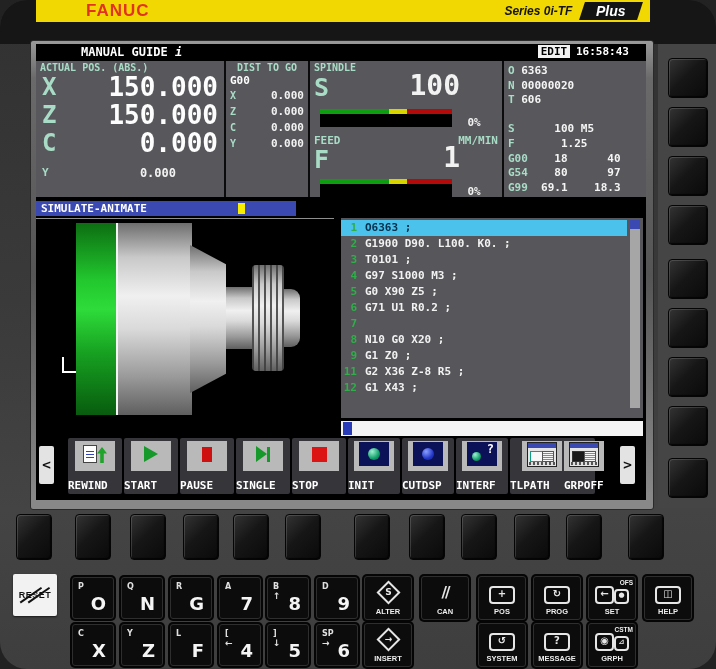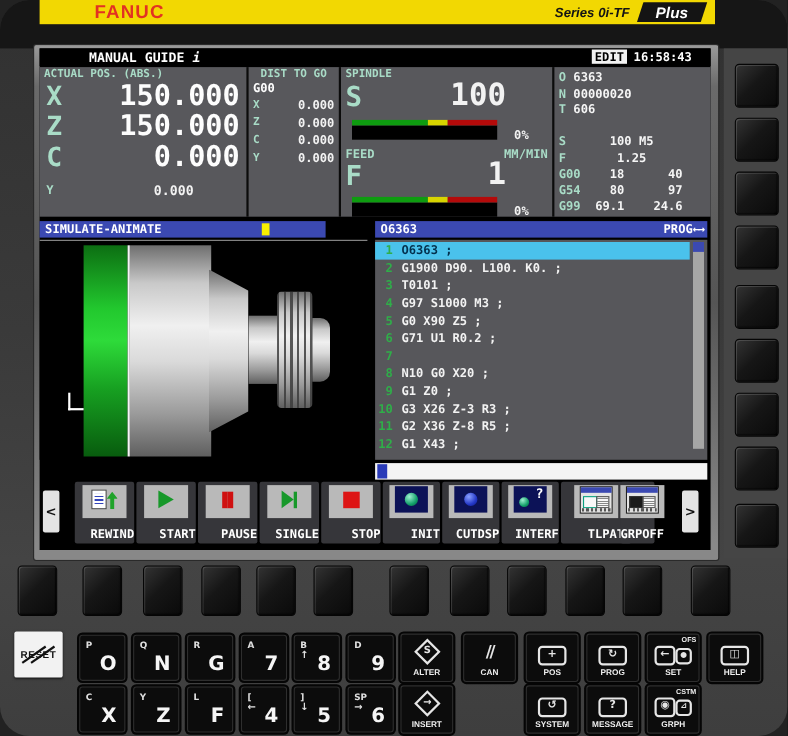--- a/index.html
+++ b/index.html
@@ -105,21 +105,21 @@
   
   .mdi-input{position:absolute;left:305px;top:377px;width:302px;height:15px;background:#f4f4f4;}
   .mdi-cursor{position:absolute;left:2px;top:1px;width:9px;height:13px;background:#2a3bb8;}
   
   .softkey-row{position:absolute;left:0;top:393px;width:610px;height:58px;}
   .sk-nav{position:absolute;top:9px;width:15px;height:38px;background:#e3e3e3;border-radius:2px;
           color:#111;font:bold 12px/38px "DejaVu Sans",sans-serif;text-align:center;}
   .softkey{position:absolute;top:1px;height:56px;background:#36363a;border-radius:2px;}
   .sk-iconbox{width:40px;height:30px;background:#b9b9b9;margin:3px auto 0;display:flex;
               align-items:center;justify-content:center;gap:3px;position:relative;}
-  .sk-label{position:absolute;left:0;right:0;bottom:2px;text-align:right;color:#fff;
+  .sk-label{position:absolute;left:0;right:12px;bottom:2px;text-align:left;color:#fff;
             font:bold 11px "DejaVu Sans Mono",monospace;}
   
   .softkey i,.func-key i{font-style:normal;display:inline-block;}
   .doc{width:12px;height:16px;border:1px solid #444;
        background:repeating-linear-gradient(to bottom,#fff 0 2px,#3344bb 2px 3px) 2px 3px/8px 10px no-repeat,#fff;}
   .up-arr{width:10px;height:16px;background:#1fa32a;
           clip-path:polygon(50% 0,100% 40%,68% 40%,68% 100%,32% 100%,32% 40%,0 40%);}
   .tri{width:0;height:0;border-left:14px solid #17982a;border-top:8px solid transparent;border-bottom:8px solid transparent;}
   .tri-sm{border-left-width:11px;}
   .gbar{width:3px;height:15px;background:#17982a;}
@@ -273,34 +273,28 @@
       <div class="panel panel-status">
         <div class="status-lines" id="status-lines">
             <div class="st-line"><span class="st-label">O</span><span class="st-rest"> 6363</span></div>
             <div class="st-line"><span class="st-label">N</span><span class="st-rest"> 00000020</span></div>
             <div class="st-line"><span class="st-label">T</span><span class="st-rest"> 606</span></div>
             <div class="st-line"><span class="st-label"></span><span class="st-rest"></span></div>
             <div class="st-line"><span class="st-label">S</span><span class="st-rest">      100 M5</span></div>
             <div class="st-line"><span class="st-label">F</span><span class="st-rest">       1.25</span></div>
             <div class="st-line"><span class="st-label">G00</span><span class="st-rest">    18      40</span></div>
             <div class="st-line"><span class="st-label">G54</span><span class="st-rest">    80      97</span></div>
-            <div class="st-line"><span class="st-label">G99</span><span class="st-rest">  69.1    24.6</span></div>
+            <div class="st-line"><span class="st-label">G99</span><span class="st-rest">  69.1    18.3</span></div>
           </div>
       </div>
     </div>
 
     <div class="bar bar-sim">
       <span class="bt">SIMULATE-ANIMATE</span>
       <span class="sim-cursor"></span>
-    </div>
-    <div class="bar bar-prog">
-      <span class="bt">O6363</span>
-      <span class="prog-corner">
-        <span>PROG</span><span class="prog-arrows">←→</span>
-      </span>
     </div>
 
     <div class="viewport">
       <div class="part part-green"></div>
       <div class="part part-cyl1 cylshade"></div>
       <div class="part part-step cylshade"></div>
       <div class="part part-shaft cylshade"></div>
       <div class="part part-thread"></div>
       <div class="part part-cap cylshade"></div>
       <div class="corner-mark"></div>
@@ -335,24 +329,20 @@
           <div class="prog-line">
             <span class="ln">7</span>
           </div>
           <div class="prog-line">
             <span class="ln">8</span>
             <span class="lt">N10 G0 X20 ;</span>
           </div>
           <div class="prog-line">
             <span class="ln">9</span>
             <span class="lt">G1 Z0 ;</span>
-          </div>
-          <div class="prog-line">
-            <span class="ln">10</span>
-            <span class="lt">G3 X26 Z-3 R3 ;</span>
           </div>
           <div class="prog-line">
             <span class="ln">11</span>
             <span class="lt">G2 X36 Z-8 R5 ;</span>
           </div>
           <div class="prog-line">
             <span class="ln">12</span>
             <span class="lt">G1 X43 ;</span>
           </div>
         </div>

